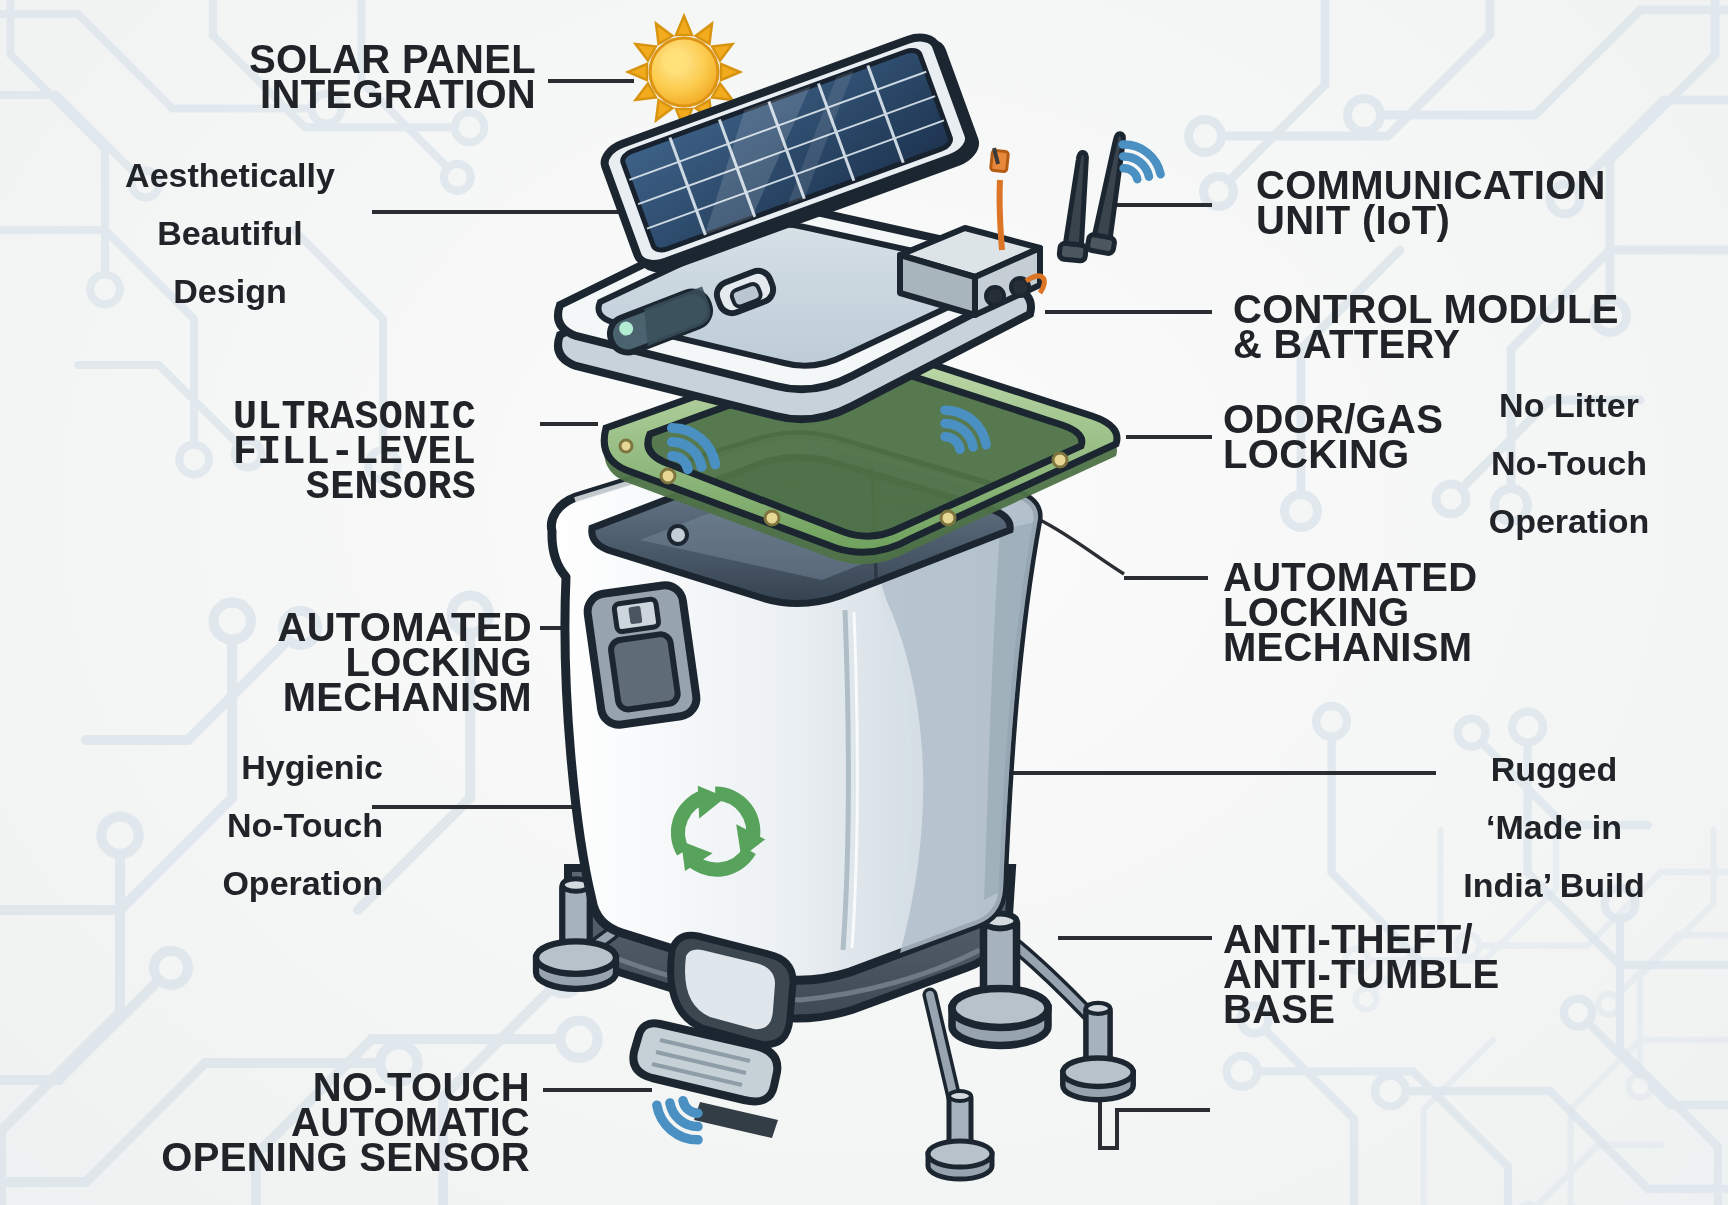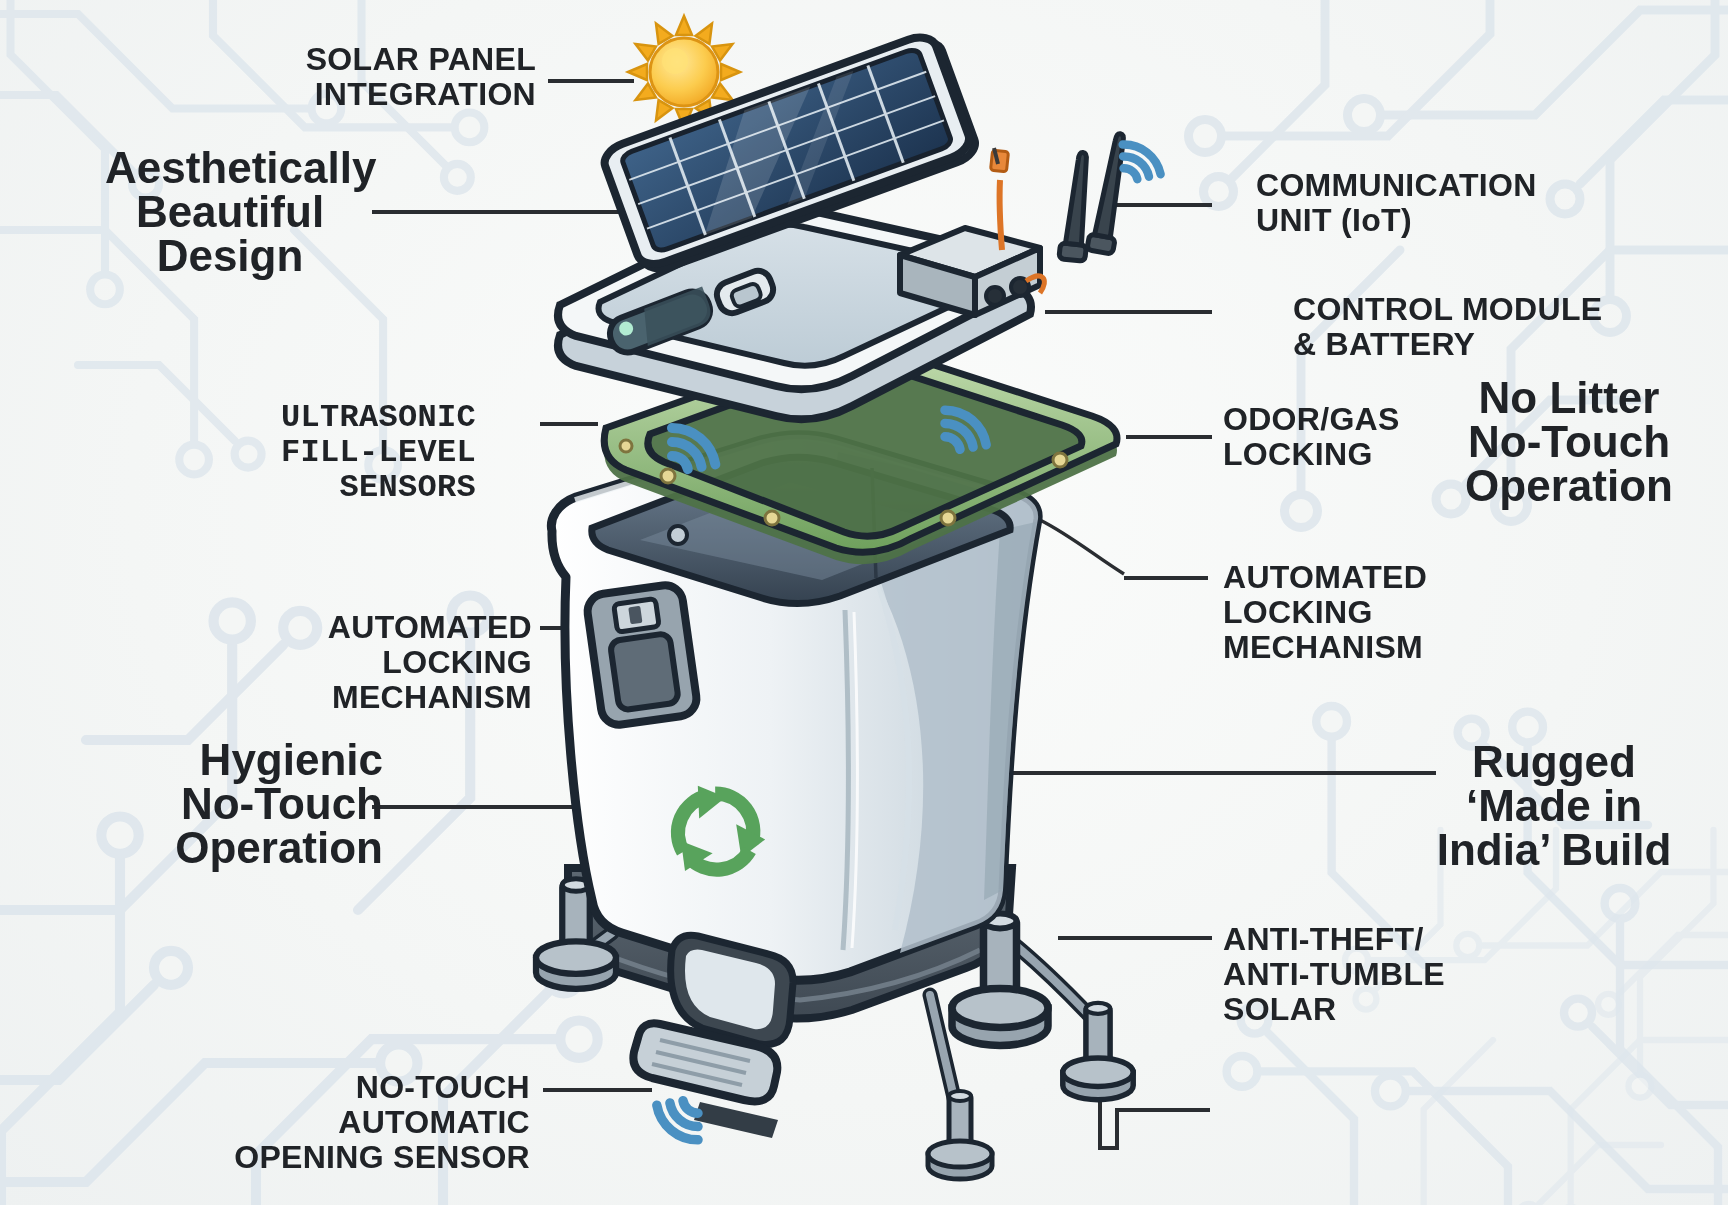--- a/index.html
+++ b/index.html
@@ -5,22 +5,22 @@
   html,body{margin:0;padding:0;}
   .stage{
     position:relative;width:1728px;height:1205px;overflow:hidden;
     background:radial-gradient(ellipse at 50% 42%, #fbfcfb 0%, #f4f6f5 60%, #eef1f1 100%);
     font-family:"Liberation Sans", sans-serif;
   }
   svg{position:absolute;left:0;top:0;}
   .label{
     position:absolute;font-weight:bold;color:#202327;white-space:pre-line;
   }
-  .caps{font-size:32px;line-height:35px;letter-spacing:.3px;}
-  .big{font-size:44px;line-height:44px;}
+  .caps{font-size:40px;line-height:35px;letter-spacing:.3px;}
+  .big{font-size:34px;line-height:58px;}
   .r{text-align:right;}
   .c{text-align:center;}
   .l{text-align:left;}
 </style>
 </head>
 <body>
 
 <div class="stage">
 
   <svg width="1728" height="1205" viewBox="0 0 1728 1205">
@@ -295,30 +295,30 @@
 MECHANISM</div>
   <div class="label big c" style="left:118px;  top:738px; width:265px;text-align:right;">Hygienic
 No-Touch
 Operation</div>
   <div class="label caps r" style="right:1198px; top:1070px;">NO-TOUCH
 AUTOMATIC
 OPENING SENSOR</div>
 
   <div class="label caps l" style="left:1223px; top:168px;margin-left:33px;">COMMUNICATION
 UNIT (IoT)</div>
-  <div class="label caps l" style="left:1293px; top:292px;">CONTROL MODULE
+  <div class="label caps l" style="left:1233px; top:292px;">CONTROL MODULE
 &amp; BATTERY</div>
   <div class="label caps l" style="left:1223px; top:402px;">ODOR/GAS
 LOCKING</div>
   <div class="label big c" style="left:1438px; top:376px; width:262px;">No Litter
 No-Touch
 Operation</div>
   <div class="label caps l" style="left:1223px; top:560px;">AUTOMATED
 LOCKING
 MECHANISM</div>
   <div class="label big c" style="left:1418px; top:712px; width:272px;margin-top:28px;">Rugged
 ‘Made in
 India’ Build</div>
   <div class="label caps l" style="left:1223px; top:922px;">ANTI-THEFT/
 ANTI-TUMBLE
-SOLAR</div>
+BASE</div>
 
 </div>
 
 </body></html>

